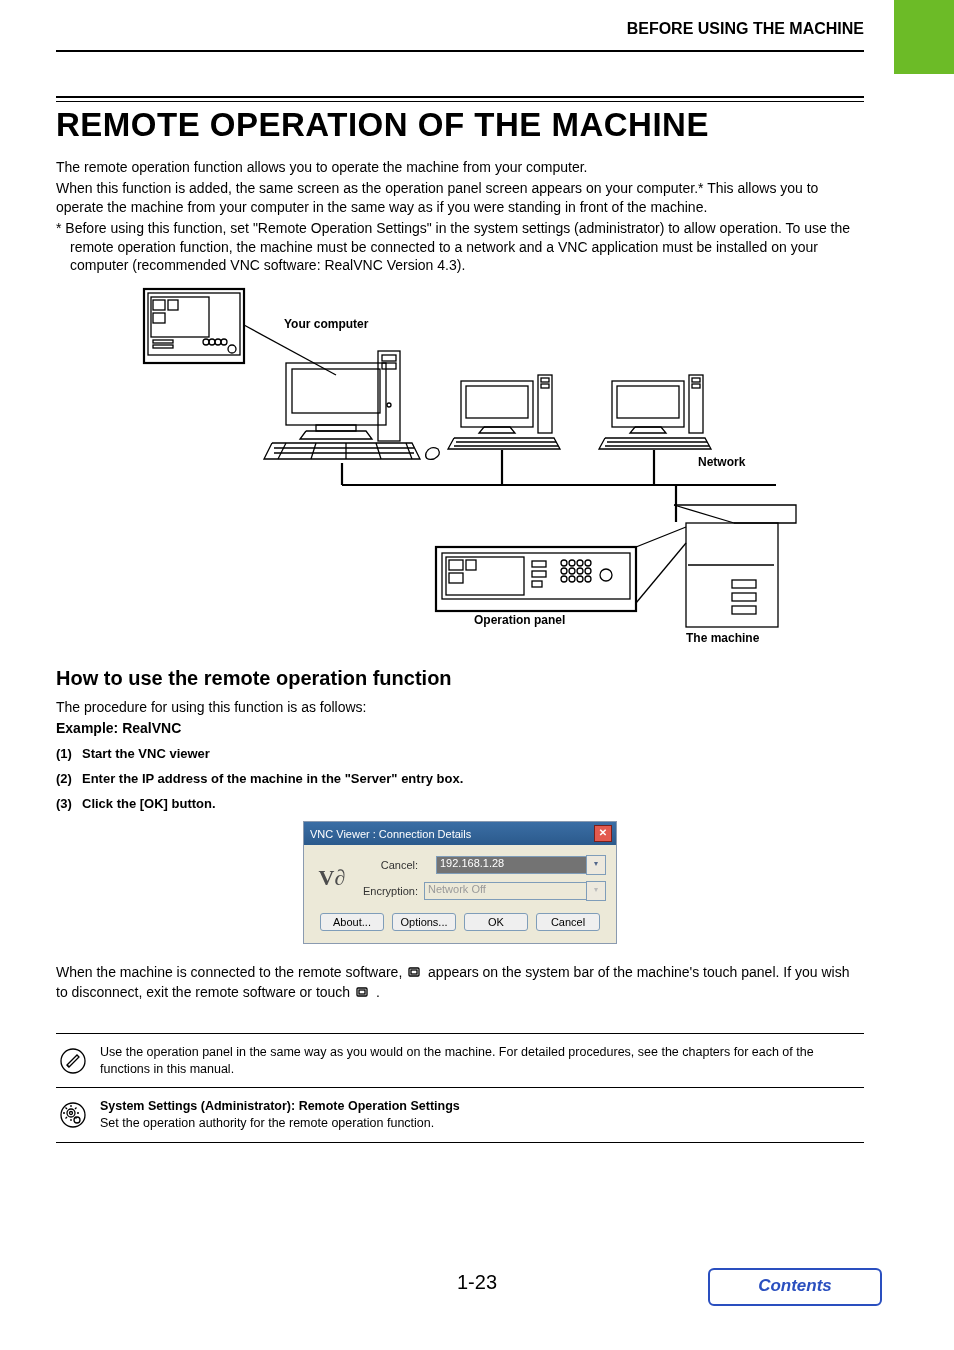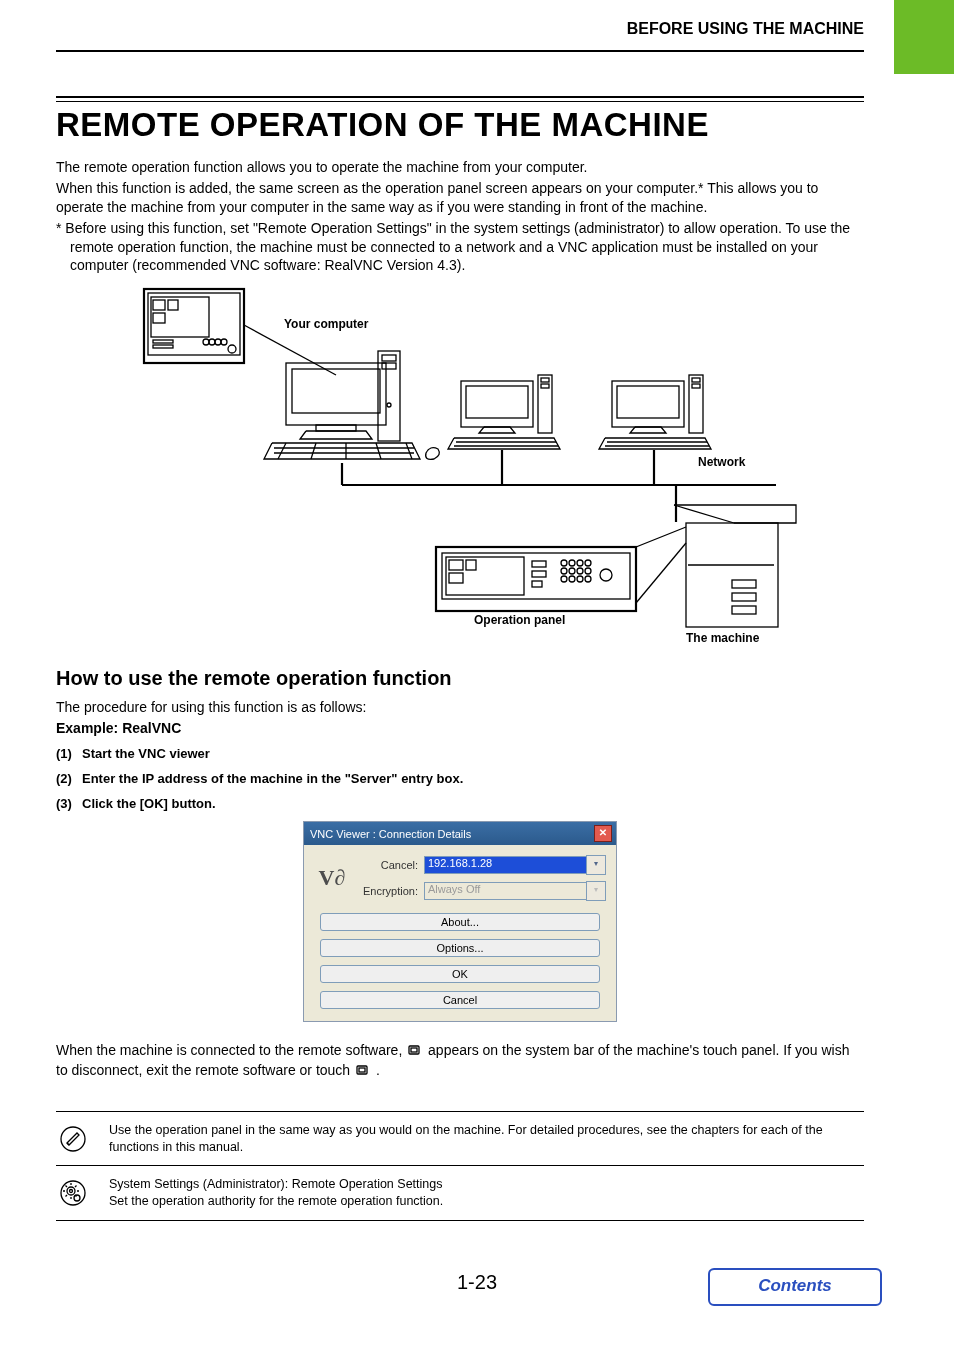--- a/index.html
+++ b/index.html
@@ -20,31 +20,31 @@
   .step-num { display: inline-block; width: 26px; }
   
   .dialog { width: 312px; margin: 6px auto 18px auto; border: 1px solid #8A9AB0; font-family: Tahoma, Arial, sans-serif; }
   .dlg-title { display: flex; align-items: center; justify-content: space-between; background: linear-gradient(#3B6EA5,#2B5A8C); color: #fff; font-size: 11px; padding: 3px 4px 3px 6px; gap: 44px; }
   .dlg-close { width: 16px; height: 15px; background: #E35A4F; border: 1px solid #7A1F1A; color: #fff; font-size: 10px; line-height: 13px; text-align: center; font-weight: bold; cursor: pointer; }
   .dlg-body { background: #ECE9D8; padding: 10px 10px 10px 10px; }
   .dlg-row { display: flex; align-items: center; margin-bottom: 8px; }
   .dlg-logo { width: 36px; font-family: Georgia, serif; font-size: 22px; font-weight: bold; color: #4D4D4D; margin-right: 4px; text-align: center; }
   .dlg-label { font-size: 11px; width: 64px; text-align: right; margin-right: 6px; color: #333; }
   .dlg-input { flex: 1; height: 18px; border: 1px solid #7F9DB9; font-size: 11px; padding: 0 3px; box-sizing: border-box; }
-  .dlg-input.sel-ip { color: #fff; background: #1d4ed8; }
+  .dlg-input.sel-ip { color: #fff; background: #737373; margin-left: 12px; }
   .dlg-input.disabled { background: #ECE9D8; color: #9A9A9A; }
   .dlg-drop { width: 18px; height: 18px; border: 1px solid #7F9DB9; background: #EDE9DE; font-size: 8px; text-align: center; line-height: 16px; margin-left: -1px; color: #52678A; cursor: pointer; }
-  .dlg-buttons { display: flex; gap: 8px; padding: 4px 6px 2px 6px; justify-content: space-between; flex-direction: column; }
+  .dlg-buttons { display: flex; gap: 8px; padding: 4px 6px 2px 6px; justify-content: space-between; }
   .dlg-btn { flex: 1; font-size: 11px; border: 1px solid #7F9DB9; background: #EFEFEF; padding: 2px 0; border-radius: 3px; text-align: center; cursor: pointer; }
   .after-para { font-size: 14px; line-height: 1.45; }
   .mini-icon { display: inline-block; width: 14px; height: 12px; vertical-align: -1px; margin: 0 2px; }
-  .info-box { border-top: 1px solid #000; border-bottom: 1px solid #000; padding: 10px 4px; display: flex; align-items: center; gap: 23px; }
+  .info-box { border-top: 1px solid #000; border-bottom: 1px solid #000; padding: 10px 4px; display: flex; align-items: center; gap: 14px; }
   .info-icon { width: 26px; height: 26px; flex-shrink: 0; }
   .info-text { font-size: 12.5px; line-height: 1.35; }
-  .info-text .ib-bold { font-weight: normal; margin-top: 24px; }
+  .info-text .ib-bold { font-weight: bold; margin-top: 24px; }
   .footer-pagenum { position: absolute; bottom: 56px; left: 0; right: 0; text-align: center; font-size: 20px; font-weight: normal; }
   .contents-btn { position: absolute; bottom: 44px; right: 72px; width: 170px; height: 34px; border: 2px solid #2A4FBF; border-radius: 6px; color: #2A4FBF; font-weight: bold; font-size: 17px; text-align: center; line-height: 32px; font-style: italic; cursor: pointer; background: #fff; }
   svg line, svg polyline, svg rect, svg circle, svg path { stroke: #000; fill: none; stroke-width: 1.3; }
   .thick { stroke-width: 2.2; }
 </style>
 </head>
 <body>
 
 <div class="page">
   <div class="green-tab"></div>
@@ -186,21 +186,21 @@
         <div class="dlg-row">
           <div class="dlg-logo">V∂</div>
           <div style="flex:1">
             <div class="dlg-row" style="margin-bottom:6px">
               <div class="dlg-label">Cancel:</div>
               <div class="dlg-input sel-ip">192.168.1.28</div>
               <div class="dlg-drop">▾</div>
             </div>
             <div class="dlg-row" style="margin-bottom:0">
               <div class="dlg-label">Encryption:</div>
-              <div class="dlg-input disabled">Always Off</div>
+              <div class="dlg-input disabled">Network Off</div>
               <div class="dlg-drop" style="color:#BBB">▾</div>
             </div>
           </div>
         </div>
         <div class="dlg-buttons">
           <div class="dlg-btn">About...</div>
           <div class="dlg-btn">Options...</div>
           <div class="dlg-btn">OK</div>
           <div class="dlg-btn">Cancel</div>
         </div>

